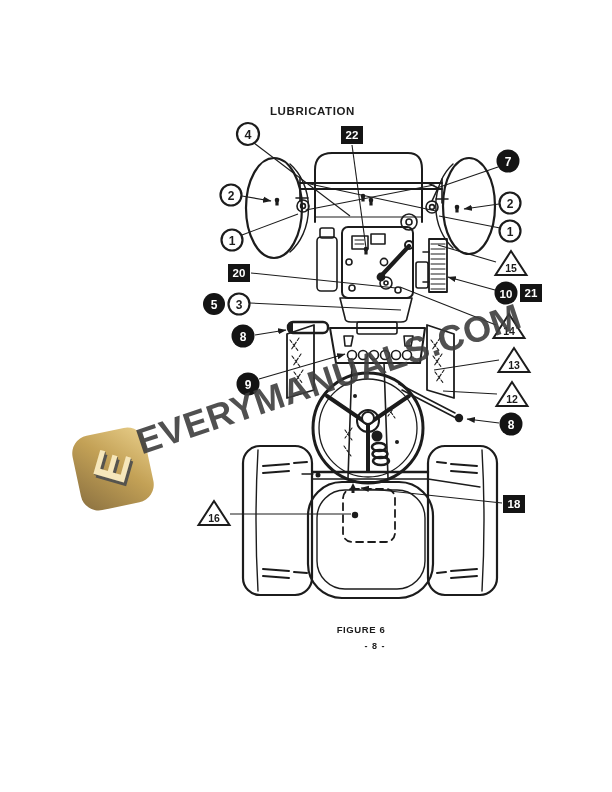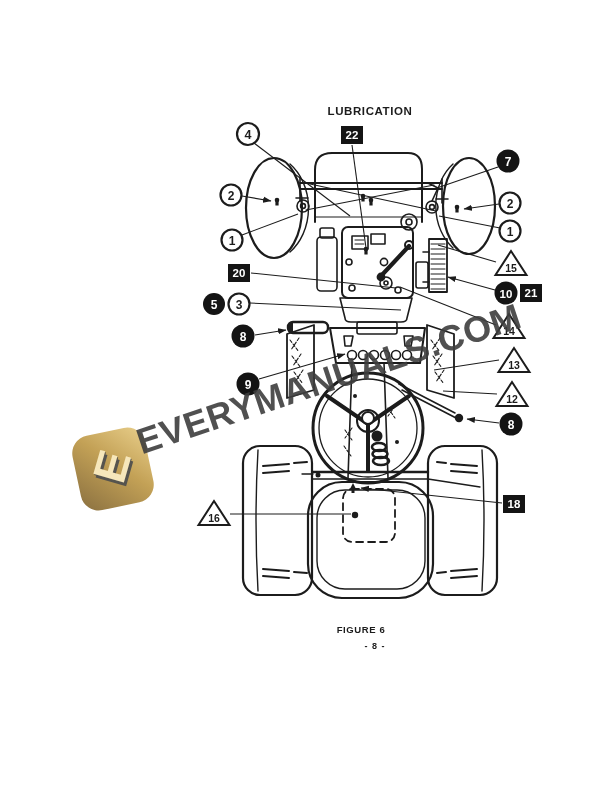--- a/index.html
+++ b/index.html
@@ -1,18 +1,18 @@
 <!DOCTYPE html>
 <html><head>
 <meta charset="utf-8">
 <style>
   html,body{margin:0;padding:0;background:#ffffff;}
   .page{position:relative;width:612px;height:792px;background:#ffffff;overflow:hidden;
         font-family:"Liberation Sans",sans-serif;color:#1c1c1c;}
-  .title{position:absolute;left:270px;top:105px;width:200px;text-align:center;
+  .title{position:absolute;left:270px;top:105px;width:200px;text-align:left;
          font-size:11.5px;font-weight:bold;letter-spacing:.6px;}
   .figure-caption{position:absolute;left:261px;top:624px;width:200px;text-align:center;
          font-size:9.5px;font-weight:bold;letter-spacing:.6px;}
   .page-number{position:absolute;left:275px;top:641px;width:200px;text-align:center;
          font-size:9px;font-weight:bold;letter-spacing:1px;}
   svg{position:absolute;left:0;top:0;}
   svg text{font-family:"Liberation Sans",sans-serif;font-weight:bold;}
   .wm-logo{position:absolute;left:76px;top:431px;width:74px;height:76px;border-radius:18px;
          background:linear-gradient(to bottom left,#e9cf8b 0%,#c3a156 45%,#8a7040 100%);
          transform:rotate(-12deg);display:flex;align-items:center;justify-content:center;

